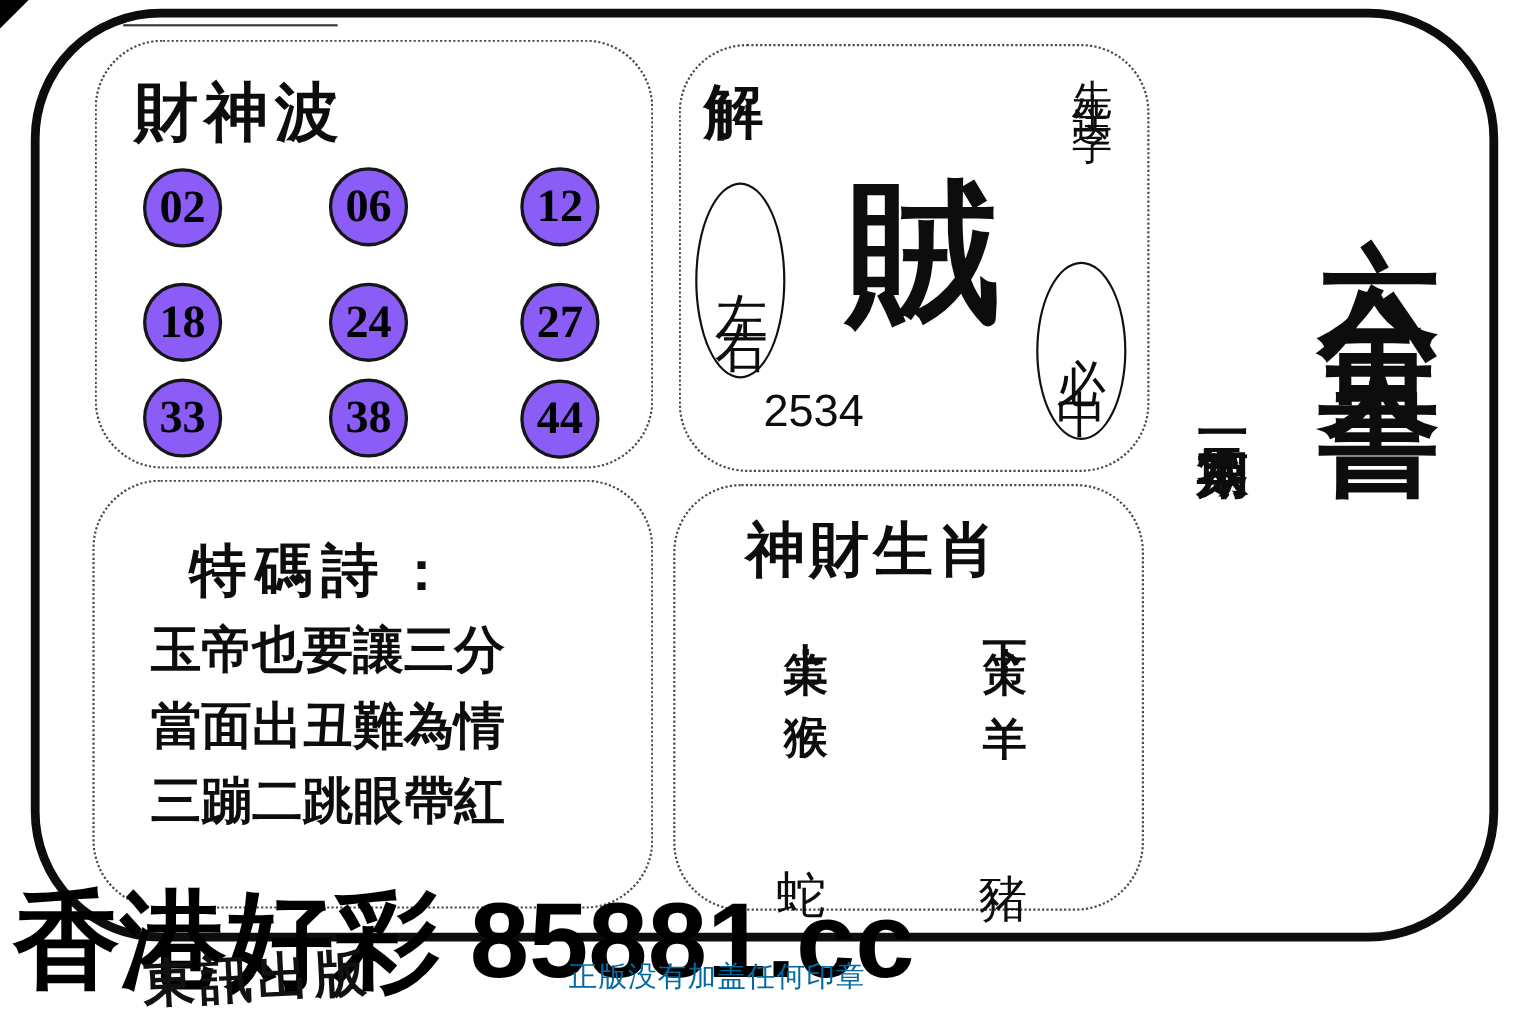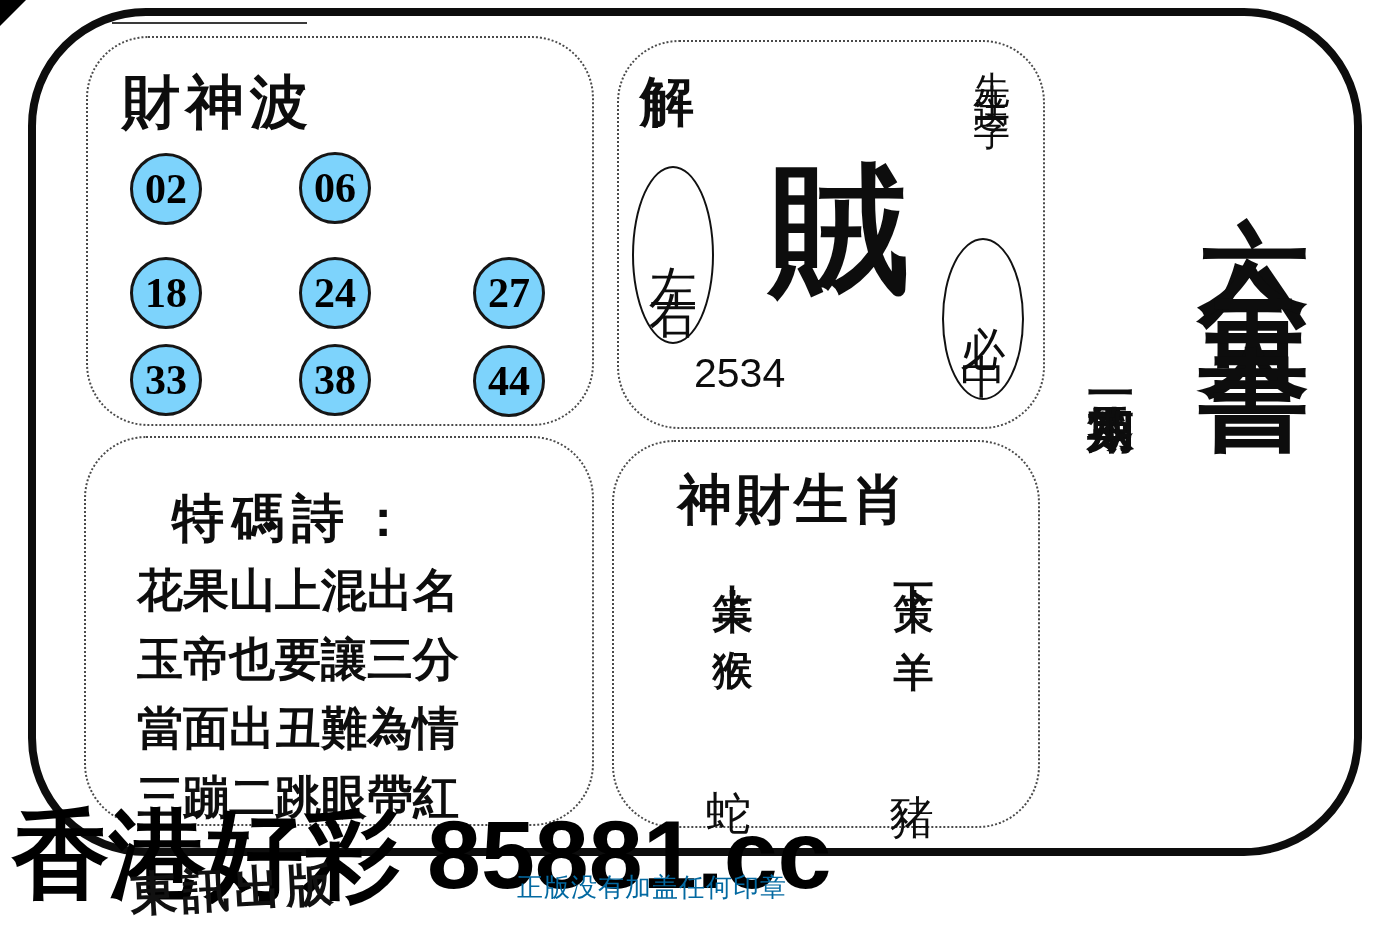--- a/index.html
+++ b/index.html
@@ -33,21 +33,21 @@
   .box-poem   {left:84px;top:436px;width:506px;height:386px;}
   .box-zodiac {left:612px;top:440px;width:424px;height:384px;}
 
   
   .caishen-title{
     position:absolute;left:122px;top:64px;
     font-size:58px;font-weight:600;letter-spacing:6px;z-index:3;
   }
   .ball{
     position:absolute;width:66px;height:66px;border-radius:50%;
-    background:#7dd3fc;border:3px solid #161616;
+    background:#8b5cf6;border:3px solid #161616;
     display:flex;align-items:center;justify-content:center;
     font-size:42px;font-weight:600;color:#000;z-index:3;
     font-family:"Liberation Serif", serif;
   }
   .b1{left:130px;top:153px;} .b2{left:299px;top:152px;} .b3{left:473px;top:152px;}
   .b4{left:130px;top:257px;} .b5{left:299px;top:257px;} .b6{left:473px;top:257px;}
   .b7{left:130px;top:344px;} .b8{left:299px;top:344px;} .b9{left:473px;top:345px;}
 
   
   .jie{
@@ -145,20 +145,21 @@
 <div class="page">
 
   <div class="outer-border"></div>
   <div class="corner-mark"></div>
   <div class="artifact-line"></div>
 
   <section class="dotbox box-caishen"></section>
   <h2 class="caishen-title" style="margin:0;">財神波</h2>
   <div class="ball b1">02</div>
   <div class="ball b2">06</div>
+  <div class="ball b3">12</div>
   <div class="ball b4">18</div>
   <div class="ball b5">24</div>
   <div class="ball b6">27</div>
   <div class="ball b7">33</div>
   <div class="ball b8">38</div>
   <div class="ball b9">44</div>
 
   <section class="dotbox box-riddle"></section>
   <div class="jie">解</div>
   <div class="ellipse ellipse-lr">
@@ -169,21 +170,20 @@
   <div class="ellipse ellipse-mz">
     <span class="vtext mz-text">必中</span>
   </div>
   <div class="code-row">
     <span class="code-value">2534</span>
   </div>
 
   <section class="dotbox box-poem"></section>
   <h2 class="poem-title" style="margin:0;">特碼詩 :</h2>
   <div class="poem-lines">
-    <div>花果山上混出名</div>
     <div>玉帝也要讓三分</div>
     <div>當面出丑難為情</div>
     <div>三蹦二跳眼帶紅</div>
   </div>
 
   <section class="dotbox box-zodiac"></section>
   <h2 class="zodiac-title" style="margin:0;">神財生肖</h2>
   <div class="vtext strategy strategy-upper">上策：猴</div>
   <div class="vtext strategy strategy-lower">下策：羊</div>
   <div class="zodiac-extra extra-upper">蛇</div>

